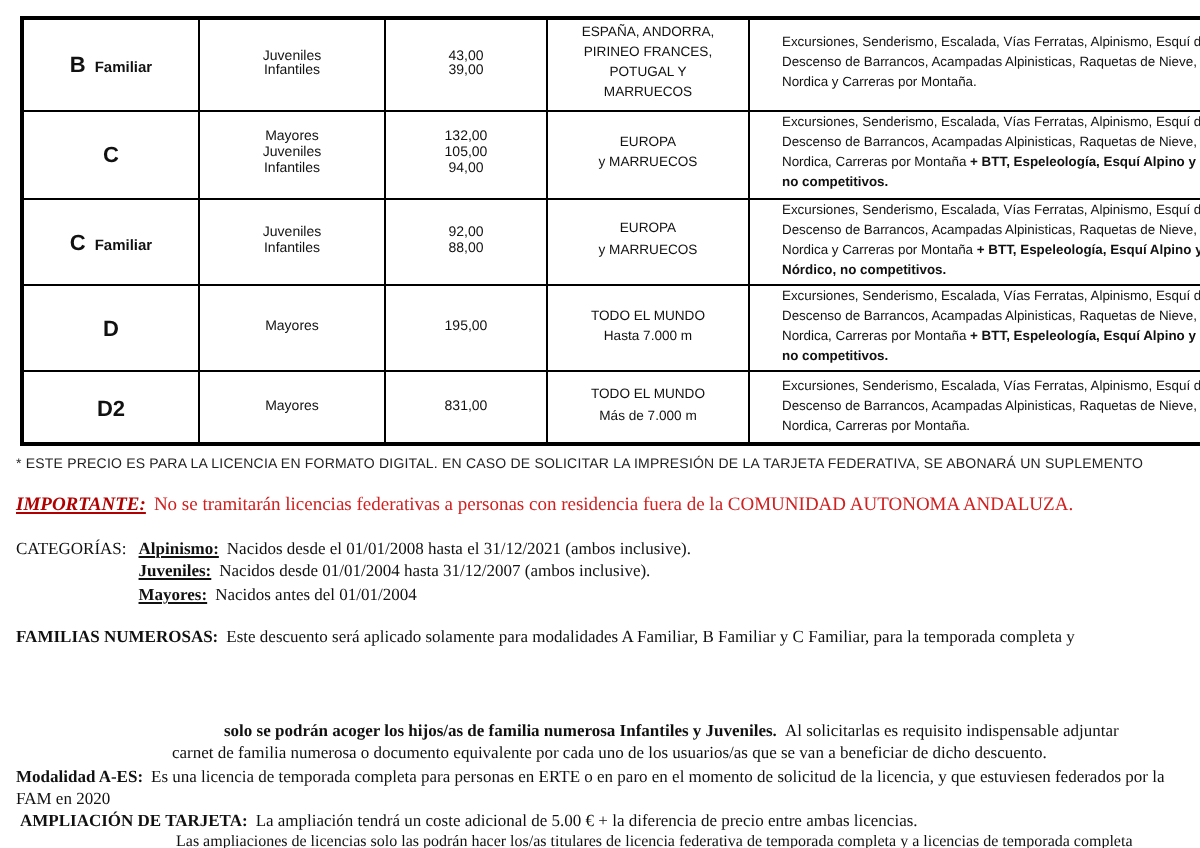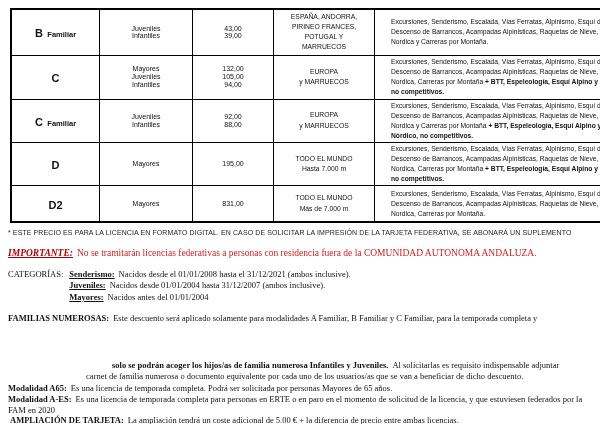--- a/index.html
+++ b/index.html
@@ -194,21 +194,21 @@
 <div class="notes">
 
   <div class="importante">
     <span class="lbl">IMPORTANTE:</span><span class="txt">No se tramitarán licencias federativas a personas con residencia fuera de la COMUNIDAD AUTONOMA ANDALUZA.</span>
   </div>
 
   <div class="categorias">
     <span class="lbl">CATEGORÍAS:</span>
     <span>
       <div class="item">
-        <span class="ilbl">Senderismo:</span><span>Nacidos desde el 01/01/2008 hasta el 31/12/2021 (ambos inclusive).</span>
+        <span class="ilbl">Alpinismo:</span><span>Nacidos desde el 01/01/2008 hasta el 31/12/2021 (ambos inclusive).</span>
       </div>
       <div class="item">
         <span class="ilbl">Juveniles:</span><span>Nacidos desde 01/01/2004 hasta 31/12/2007 (ambos inclusive).</span>
       </div>
       <div class="item">
         <span class="ilbl">Mayores:</span><span>Nacidos antes del 01/01/2004</span>
       </div>
     </span>
   </div>
 
@@ -217,23 +217,20 @@
       <span class="lbl">FAMILIAS NUMEROSAS:</span><span>Este descuento será aplicado solamente para modalidades A Familiar, B Familiar y C Familiar, para la temporada completa y</span>
     </div>
     <div class="fam-l2">
       <span class="b2">solo se podrán acoger los hijos/as de familia numerosa Infantiles y Juveniles.</span><span>Al solicitarlas es requisito indispensable adjuntar</span>
     </div>
     <div class="fam-l3">carnet de familia numerosa o documento equivalente por cada uno de los usuarios/as que se van a beneficiar de dicho descuento.</div>
   </div>
 
   <div class="modalidades">
     <div class="mod-line">
-      <span class="mlbl">Modalidad A65:</span><span>Es una licencia de temporada completa. Podrá ser solicitada por personas Mayores de 65 años.</span>
-    </div>
-    <div class="mod-line">
       <span class="mlbl">Modalidad A-ES:</span><span>Es una licencia de temporada completa para personas en ERTE o en paro en el momento de solicitud de la licencia, y que estuviesen federados por la FAM en 2020</span>
     </div>
   </div>
 
 
   <div class="dup-line">
     <span class="mlbl">AMPLIACIÓN DE TARJETA:</span><span>La ampliación tendrá un coste adicional de 5.00 € + la diferencia de precio entre ambas licencias.</span>
   </div>
   <div class="amp-last">Las ampliaciones de licencias solo las podrán hacer los/as titulares de licencia federativa de temporada completa y a licencias de temporada completa</div>
 

